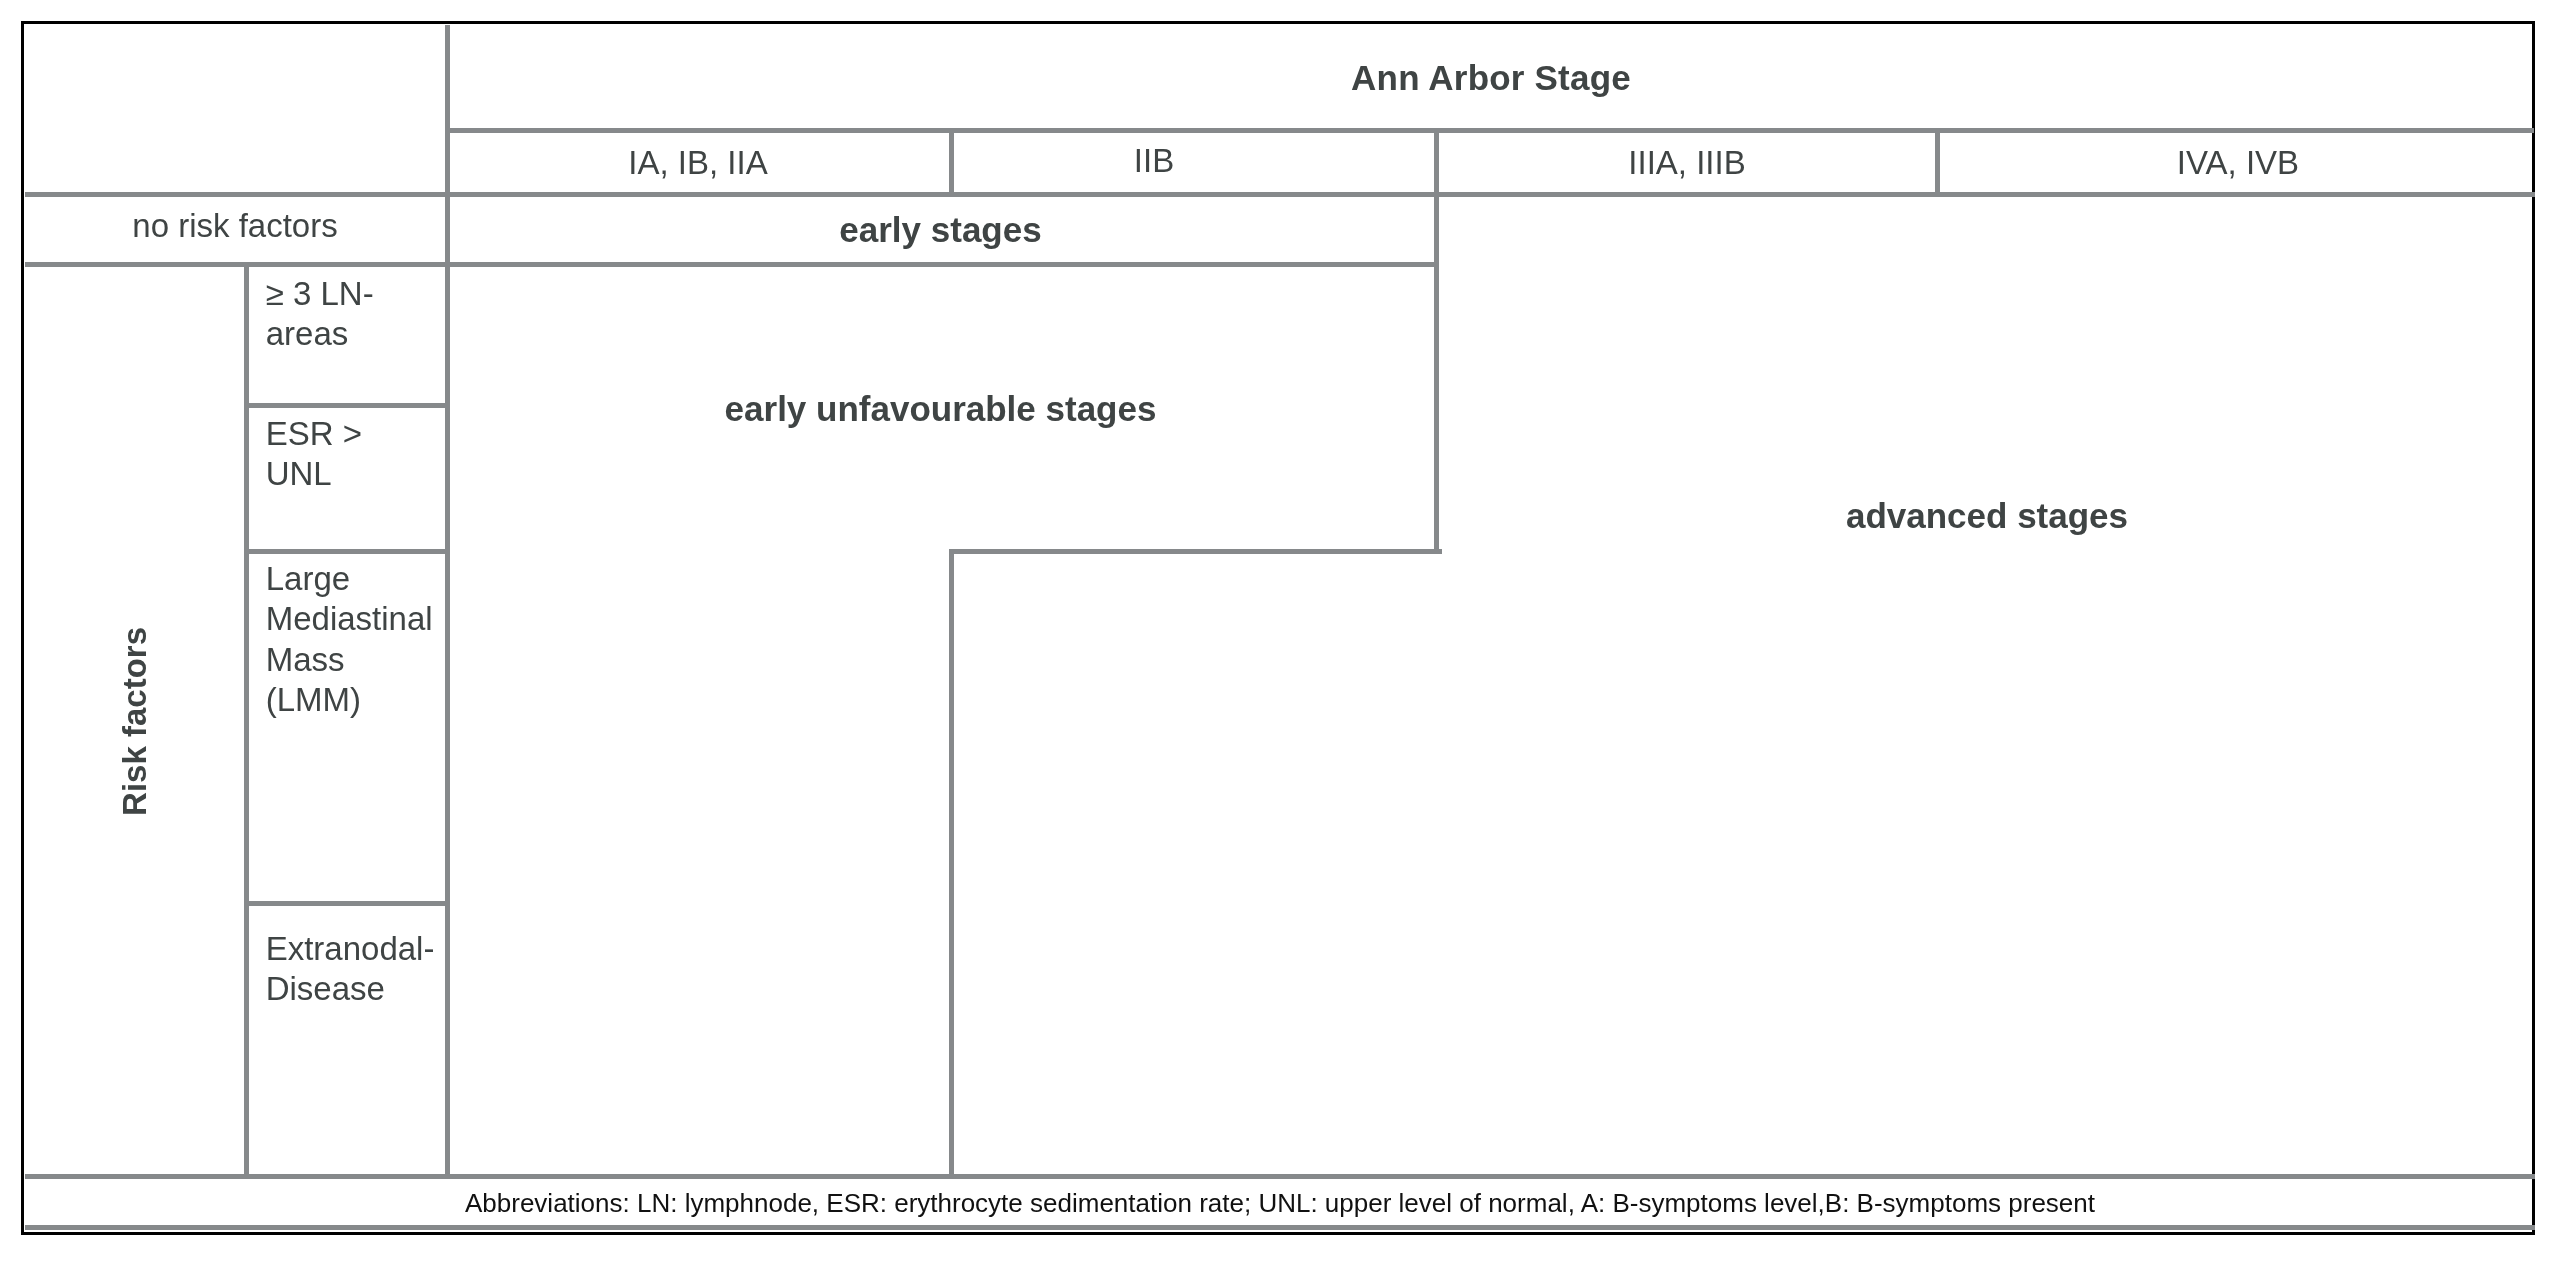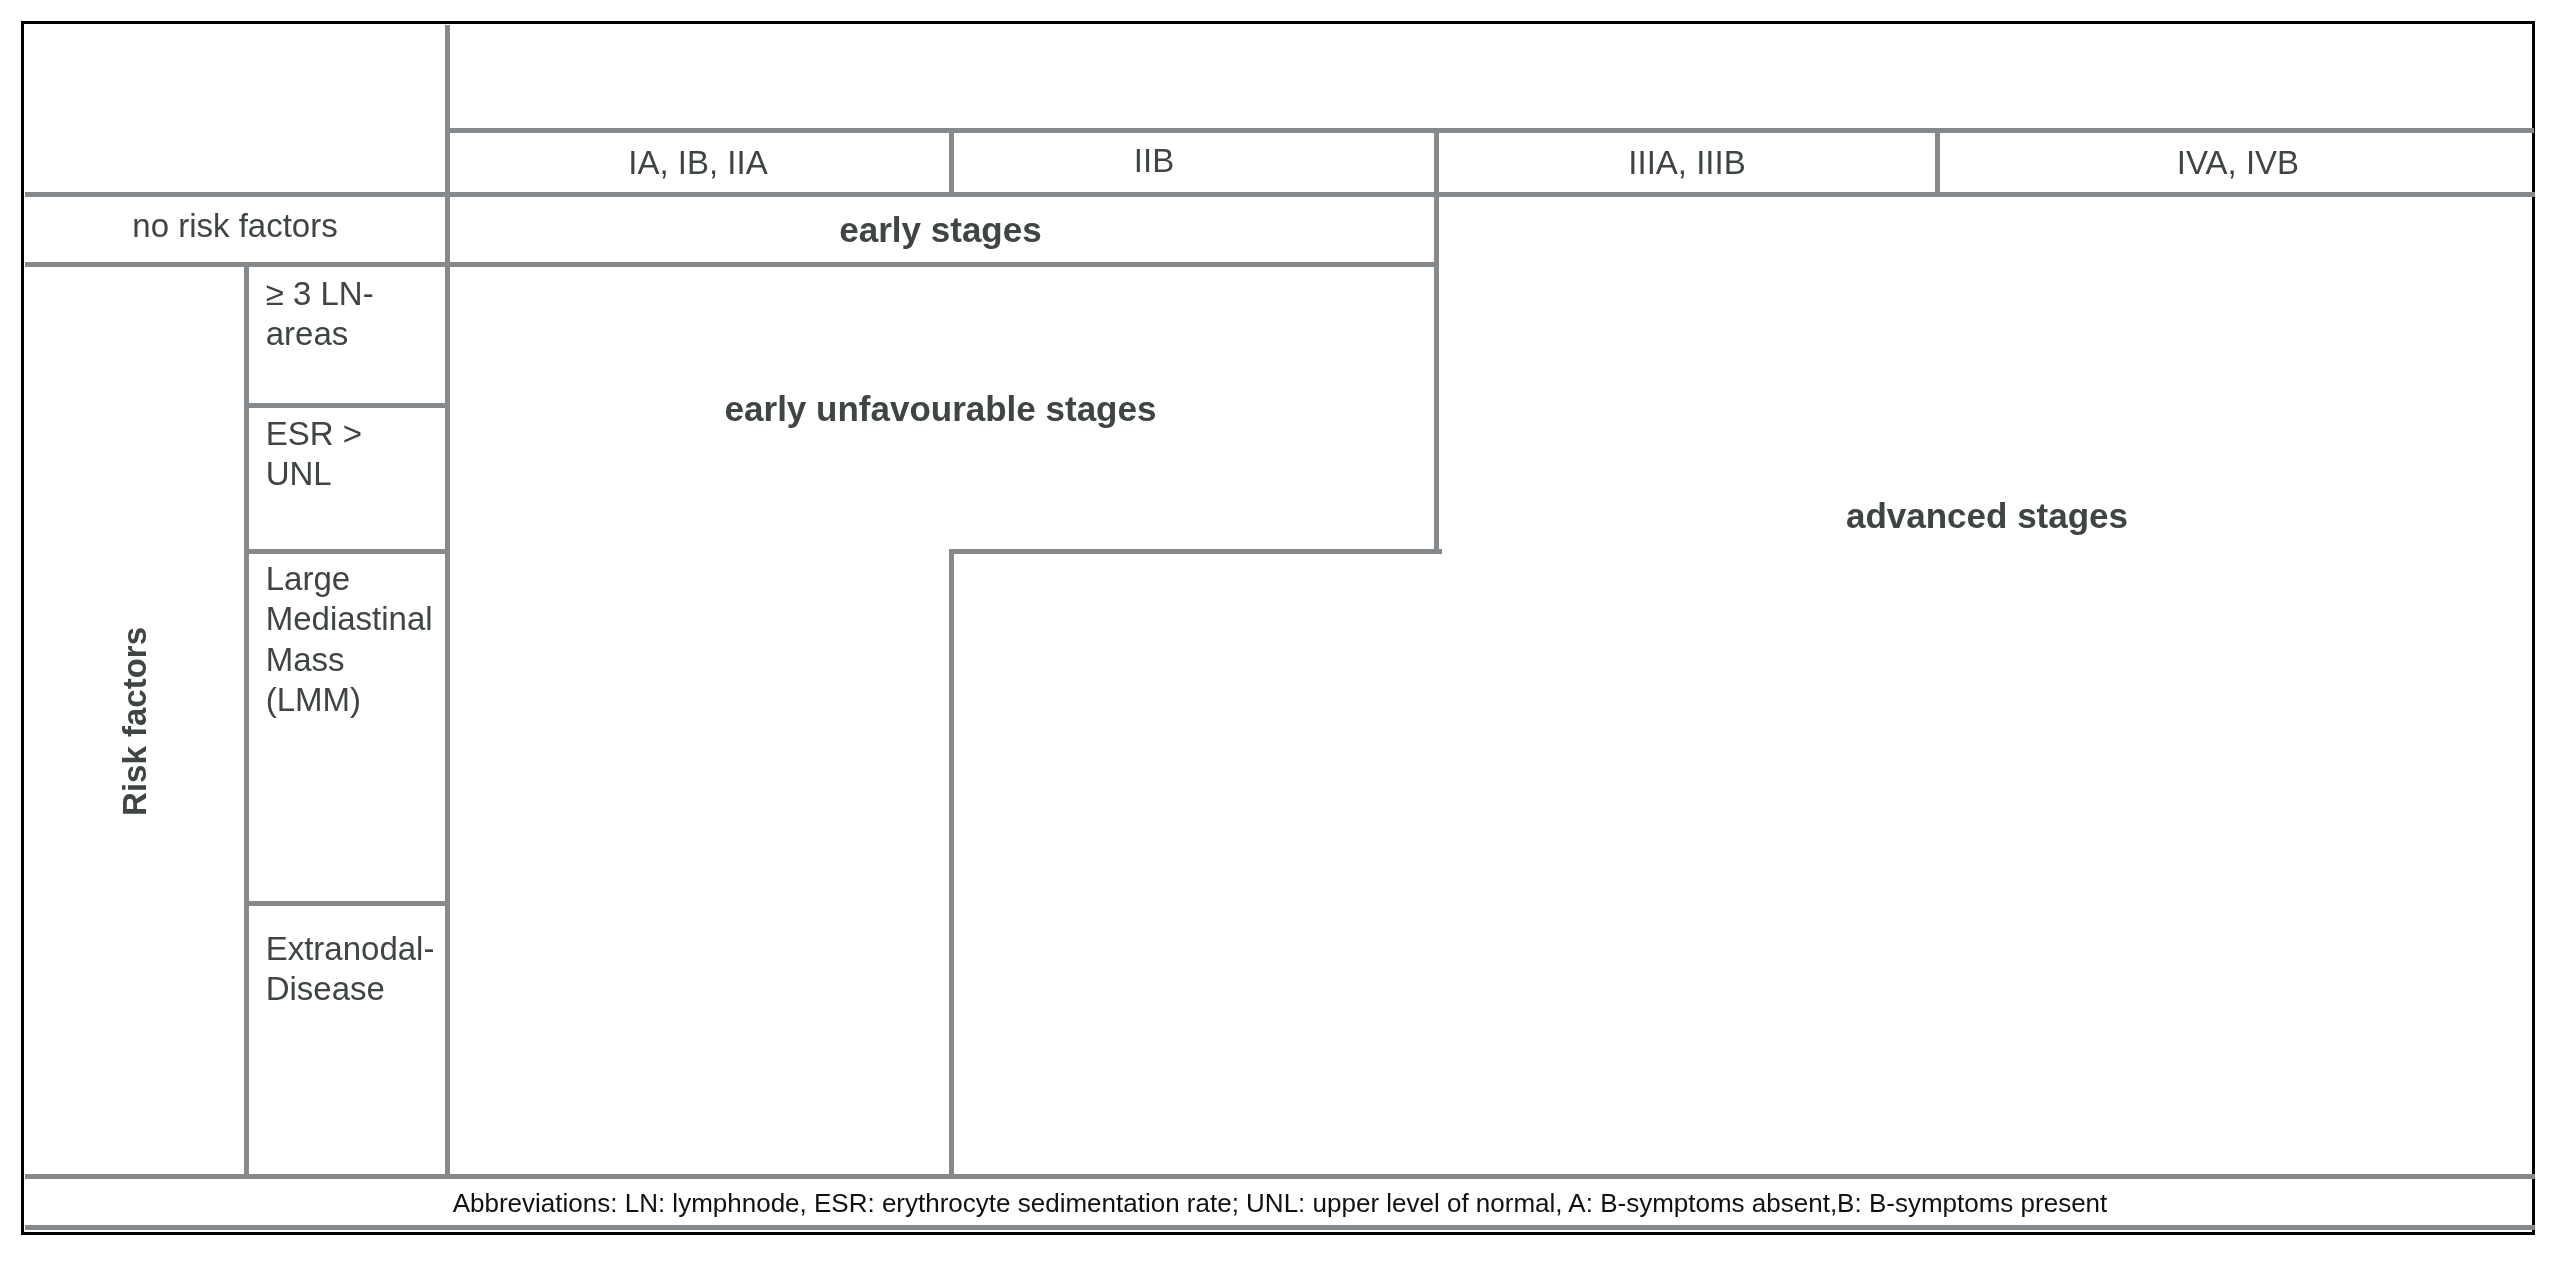--- a/index.html
+++ b/index.html
@@ -89,20 +89,21 @@
   <div class="vrule" style="left:244px; top:262px; height:912px;"></div>
 
   <div class="vrule" style="left:949px; top:128px; height:65px;"></div>
 
   <div class="vrule" style="left:949px; top:549px; height:626px;"></div>
 
   <div class="vrule" style="left:1434px; top:128px; height:426px;"></div>
 
   <div class="vrule" style="left:1935px; top:128px; height:65px;"></div>
 
+  <div class="cell c-center t-head-major" style="left:448px; top:27px; width:2086px; height:101px;">Ann Arbor Stage</div>
 
   <div class="cell c-center t-head-sub" style="left:448px; top:133px; width:500px; height:59px;">IA, IB, IIA</div>
 
   <div class="cell c-center t-head-sub" style="left:914px; top:133px; width:480px; height:55px;">IIB</div>
 
   <div class="cell c-center t-head-sub" style="left:1439px; top:133px; width:496px; height:59px;">IIIA, IIIB</div>
 
   <div class="cell c-center t-head-sub" style="left:1941px; top:133px; width:594px; height:59px;">IVA, IVB</div>
 
   <div class="cell c-center t-rowlabel" style="left:25px; top:197px; width:420px; height:58px;">no risk factors</div>
@@ -118,16 +119,16 @@
   <div class="cell c-topleft t-rf rf-text" style="left:249px; top:559px; width:196px; height:343px;">Large Mediastinal Mass (LMM)</div>
 
   <div class="cell c-topleft t-rf rf-text" style="left:249px; top:929px; width:196px; height:246px;">Extranodal-Disease</div>
 
   <div class="cell c-center t-band" style="left:448px; top:197px; width:985px; height:65px;">early stages</div>
 
   <div class="cell c-center t-band" style="left:448px; top:268px; width:985px; height:281px;">early unfavourable stages</div>
 
   <div class="cell c-center t-band" style="left:1439px; top:197px; width:1096px; height:638px;">advanced stages</div>
 
-  <div class="cell c-center t-foot" style="left:25px; top:1180px; width:2510px; height:46px;">Abbreviations: LN: lymphnode, ESR: erythrocyte sedimentation rate; UNL: upper level of normal, A: B-symptoms absent,B: B-symptoms present</div>
+  <div class="cell c-center t-foot" style="left:25px; top:1180px; width:2510px; height:46px;">Abbreviations: LN: lymphnode, ESR: erythrocyte sedimentation rate; UNL: upper level of normal, A: B-symptoms level,B: B-symptoms present</div>
 
 </div>
 
 
 </body></html>

